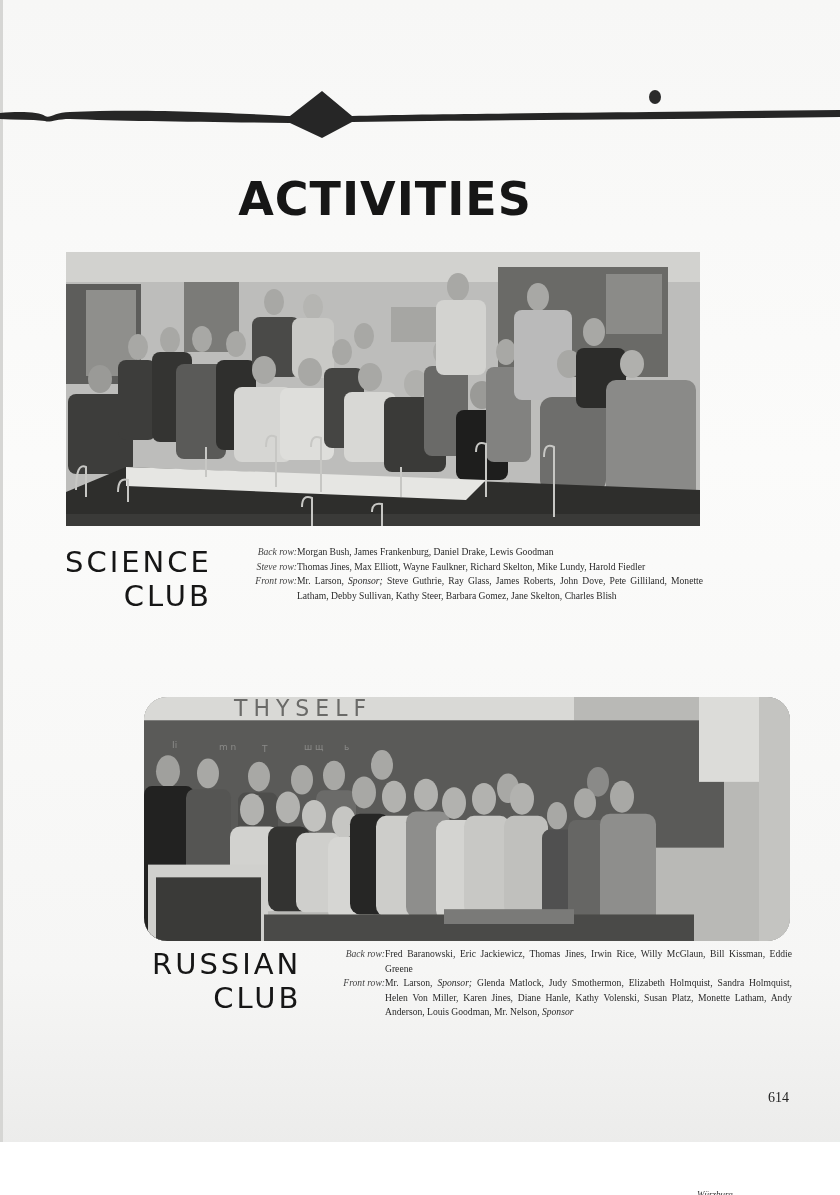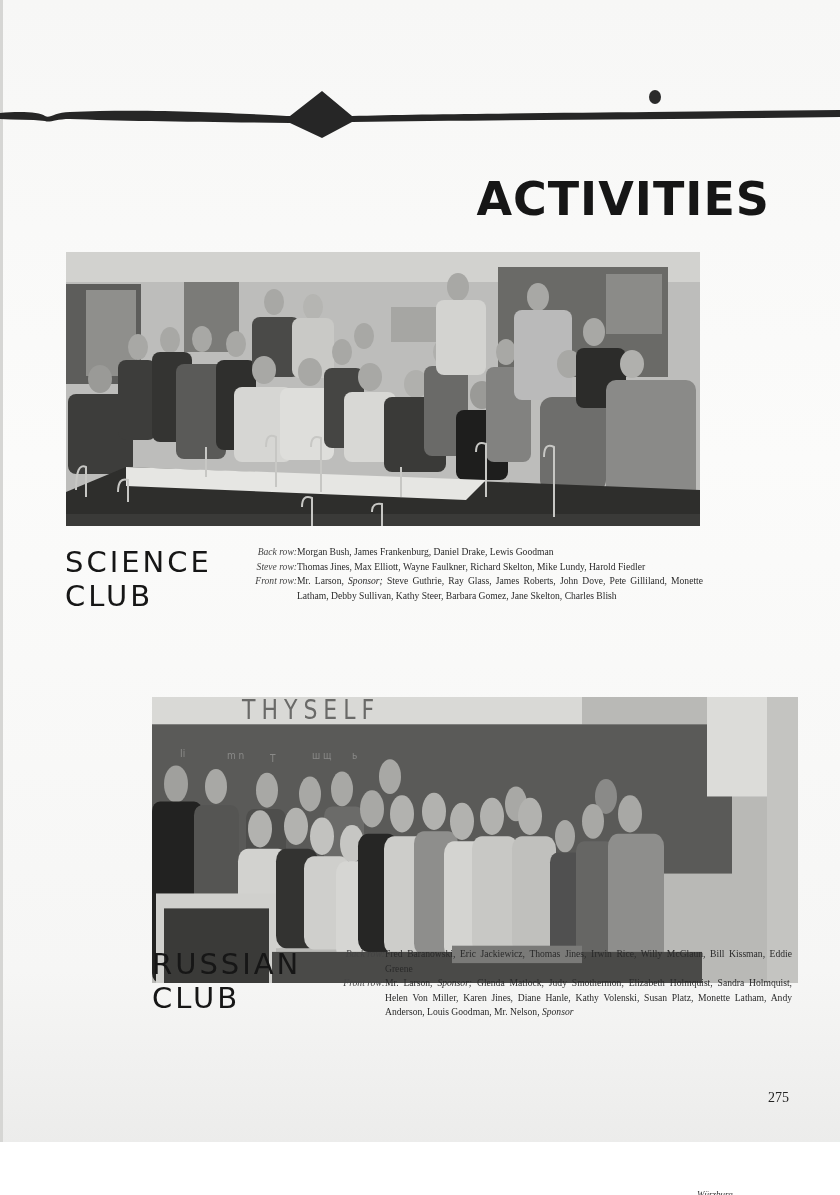--- a/index.html
+++ b/index.html
@@ -7,33 +7,33 @@
       width: 840px; height: 1195px; background: #ffffff; position: relative; overflow: hidden;
       font-family: "Liberation Serif", "DejaVu Serif", serif; color: #1c1c1c;
     }
     .page {
       position: absolute; left: 0; top: 0; width: 840px; height: 1142px;
       background: linear-gradient(180deg, #f7f7f6 0%, #fbfbfa 40%, #f6f6f5 85%, #ececeb 100%);
     }
     .page-edge { position: absolute; left: 0; top: 0; width: 3px; height: 1142px; background: #d6d6d4; }
     .rule { position: absolute; left: 0; top: 86px; width: 840px; height: 60px; }
     .title {
-      position: absolute; left: 0; top: 172px; width: 770px; text-align: right;
+      position: absolute; left: 0; top: 172px; width: 770px; text-align: center;
       font-family: "DejaVu Sans", "Liberation Sans", sans-serif; font-weight: bold;
       font-size: 46px; letter-spacing: 1px; color: #161616;
     }
     .photo { position: absolute; overflow: hidden; background: #6e6e6c; }
     .photo svg { display: block; width: 100%; height: 100%; }
     #science-photo { left: 66px; top: 252px; width: 634px; height: 274px; }
-    #russian-photo { left: 152px; top: 697px; width: 646px; height: 286px; }
+    #russian-photo { left: 144px; top: 697px; width: 646px; height: 244px; border-radius: 23px; }
     .club-name {
       position: absolute; font-family: "DejaVu Sans", "Liberation Sans", sans-serif;
       font-size: 29px; line-height: 34px; letter-spacing: 3px; color: #161616; font-weight: normal;
     }
-    .club-name span { display: block; }
+    .club-name span { display: block; text-align: right; }
     #science-name { left: 65px; top: 545px; }
     #russian-name { left: 143px; top: 947px; margin-left: 9px; }
     .caption { position: absolute; font-size: 9.6px; line-height: 14.6px; color: #2a2a2a; }
     .caption .row { display: flex; }
     .caption .row-label { font-style: italic; color: #444; white-space: nowrap; text-align: right; }
     .caption .row-names { flex: 1; text-align: justify; }
     .caption .row-names i { font-style: italic; }
     #science-caption { left: 241px; top: 545px; width: 462px; }
     #science-caption .row-label { width: 56px; }
     #russian-caption { left: 330px; top: 947px; width: 462px; }
@@ -225,14 +225,14 @@
       <span class="row-label">Back row:</span>
       <span class="row-names">Fred Baranowski, Eric Jackiewicz, Thomas Jines, Irwin Rice, Willy McGlaun, Bill Kissman, Eddie Greene</span>
     </div>
     <div class="row">
       <span class="row-label">Front row:</span>
       <span class="row-names"><span>Mr. Larson,</span> <i>Sponsor;</i> <span>Glenda Matlock, Judy Smothermon, Elizabeth Holmquist, Sandra Holmquist, Helen Von Miller, Karen Jines, Diane Hanle, Kathy Volenski, Susan Platz, Monette Latham, Andy Anderson, Louis Goodman, Mr. Nelson,</span> <i>Sponsor</i></span>
     </div>
   </div>
 
   <div class="footer-school">Würzburg</div>
-  <div class="footer-page">275</div>
+  <div class="footer-page">614</div>
 </div>
 
 </body></html>

